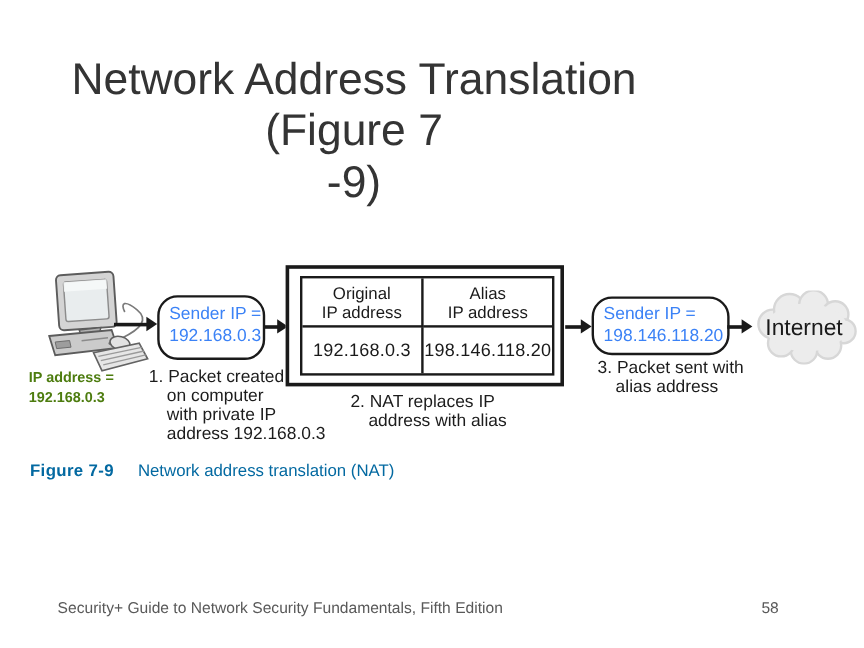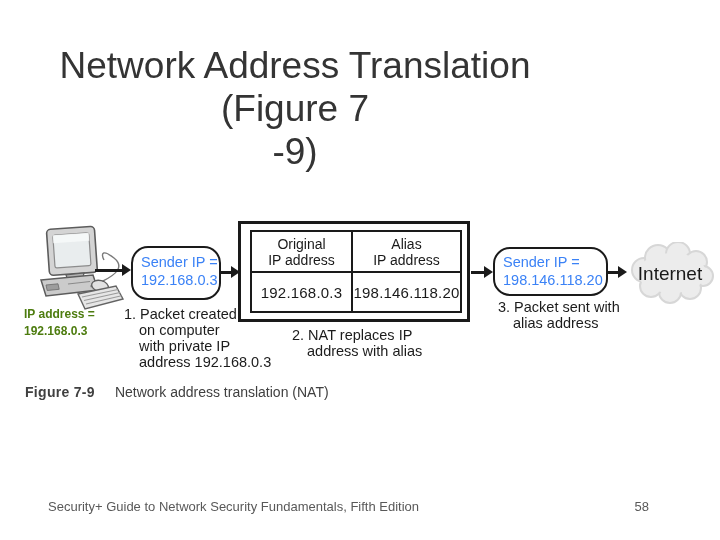--- a/index.html
+++ b/index.html
@@ -50,21 +50,21 @@
   .step1{left:124px;top:306px;width:150px;}
   .step2{left:292px;top:327px;width:150px;}
   .step3{left:498px;top:299px;width:150px;}
   .cloud-wrap{position:absolute;left:624px;top:242px;width:92px;height:62px;}
   .cloud-wrap svg{position:absolute;left:0;top:0;}
   .internet-label{
     position:absolute;left:0;top:21px;width:92px;text-align:center;
     font-size:19px;color:#1a1a1a;
   }
   
-  .figure-caption{position:absolute;left:25px;top:384px;font-size:14px;color:#404040;}
+  .figure-caption{position:absolute;left:25px;top:384px;font-size:14px;color:#0369a1;}
   .figure-caption .fig-label{font-weight:700;letter-spacing:.3px;}
   .figure-caption .fig-text{margin-left:20px;}
   
   .footer{
     position:absolute;left:48px;right:71px;top:499px;
     display:flex;justify-content:space-between;
     font-size:13px;color:#595959;
   }
 </style>
 </head>

